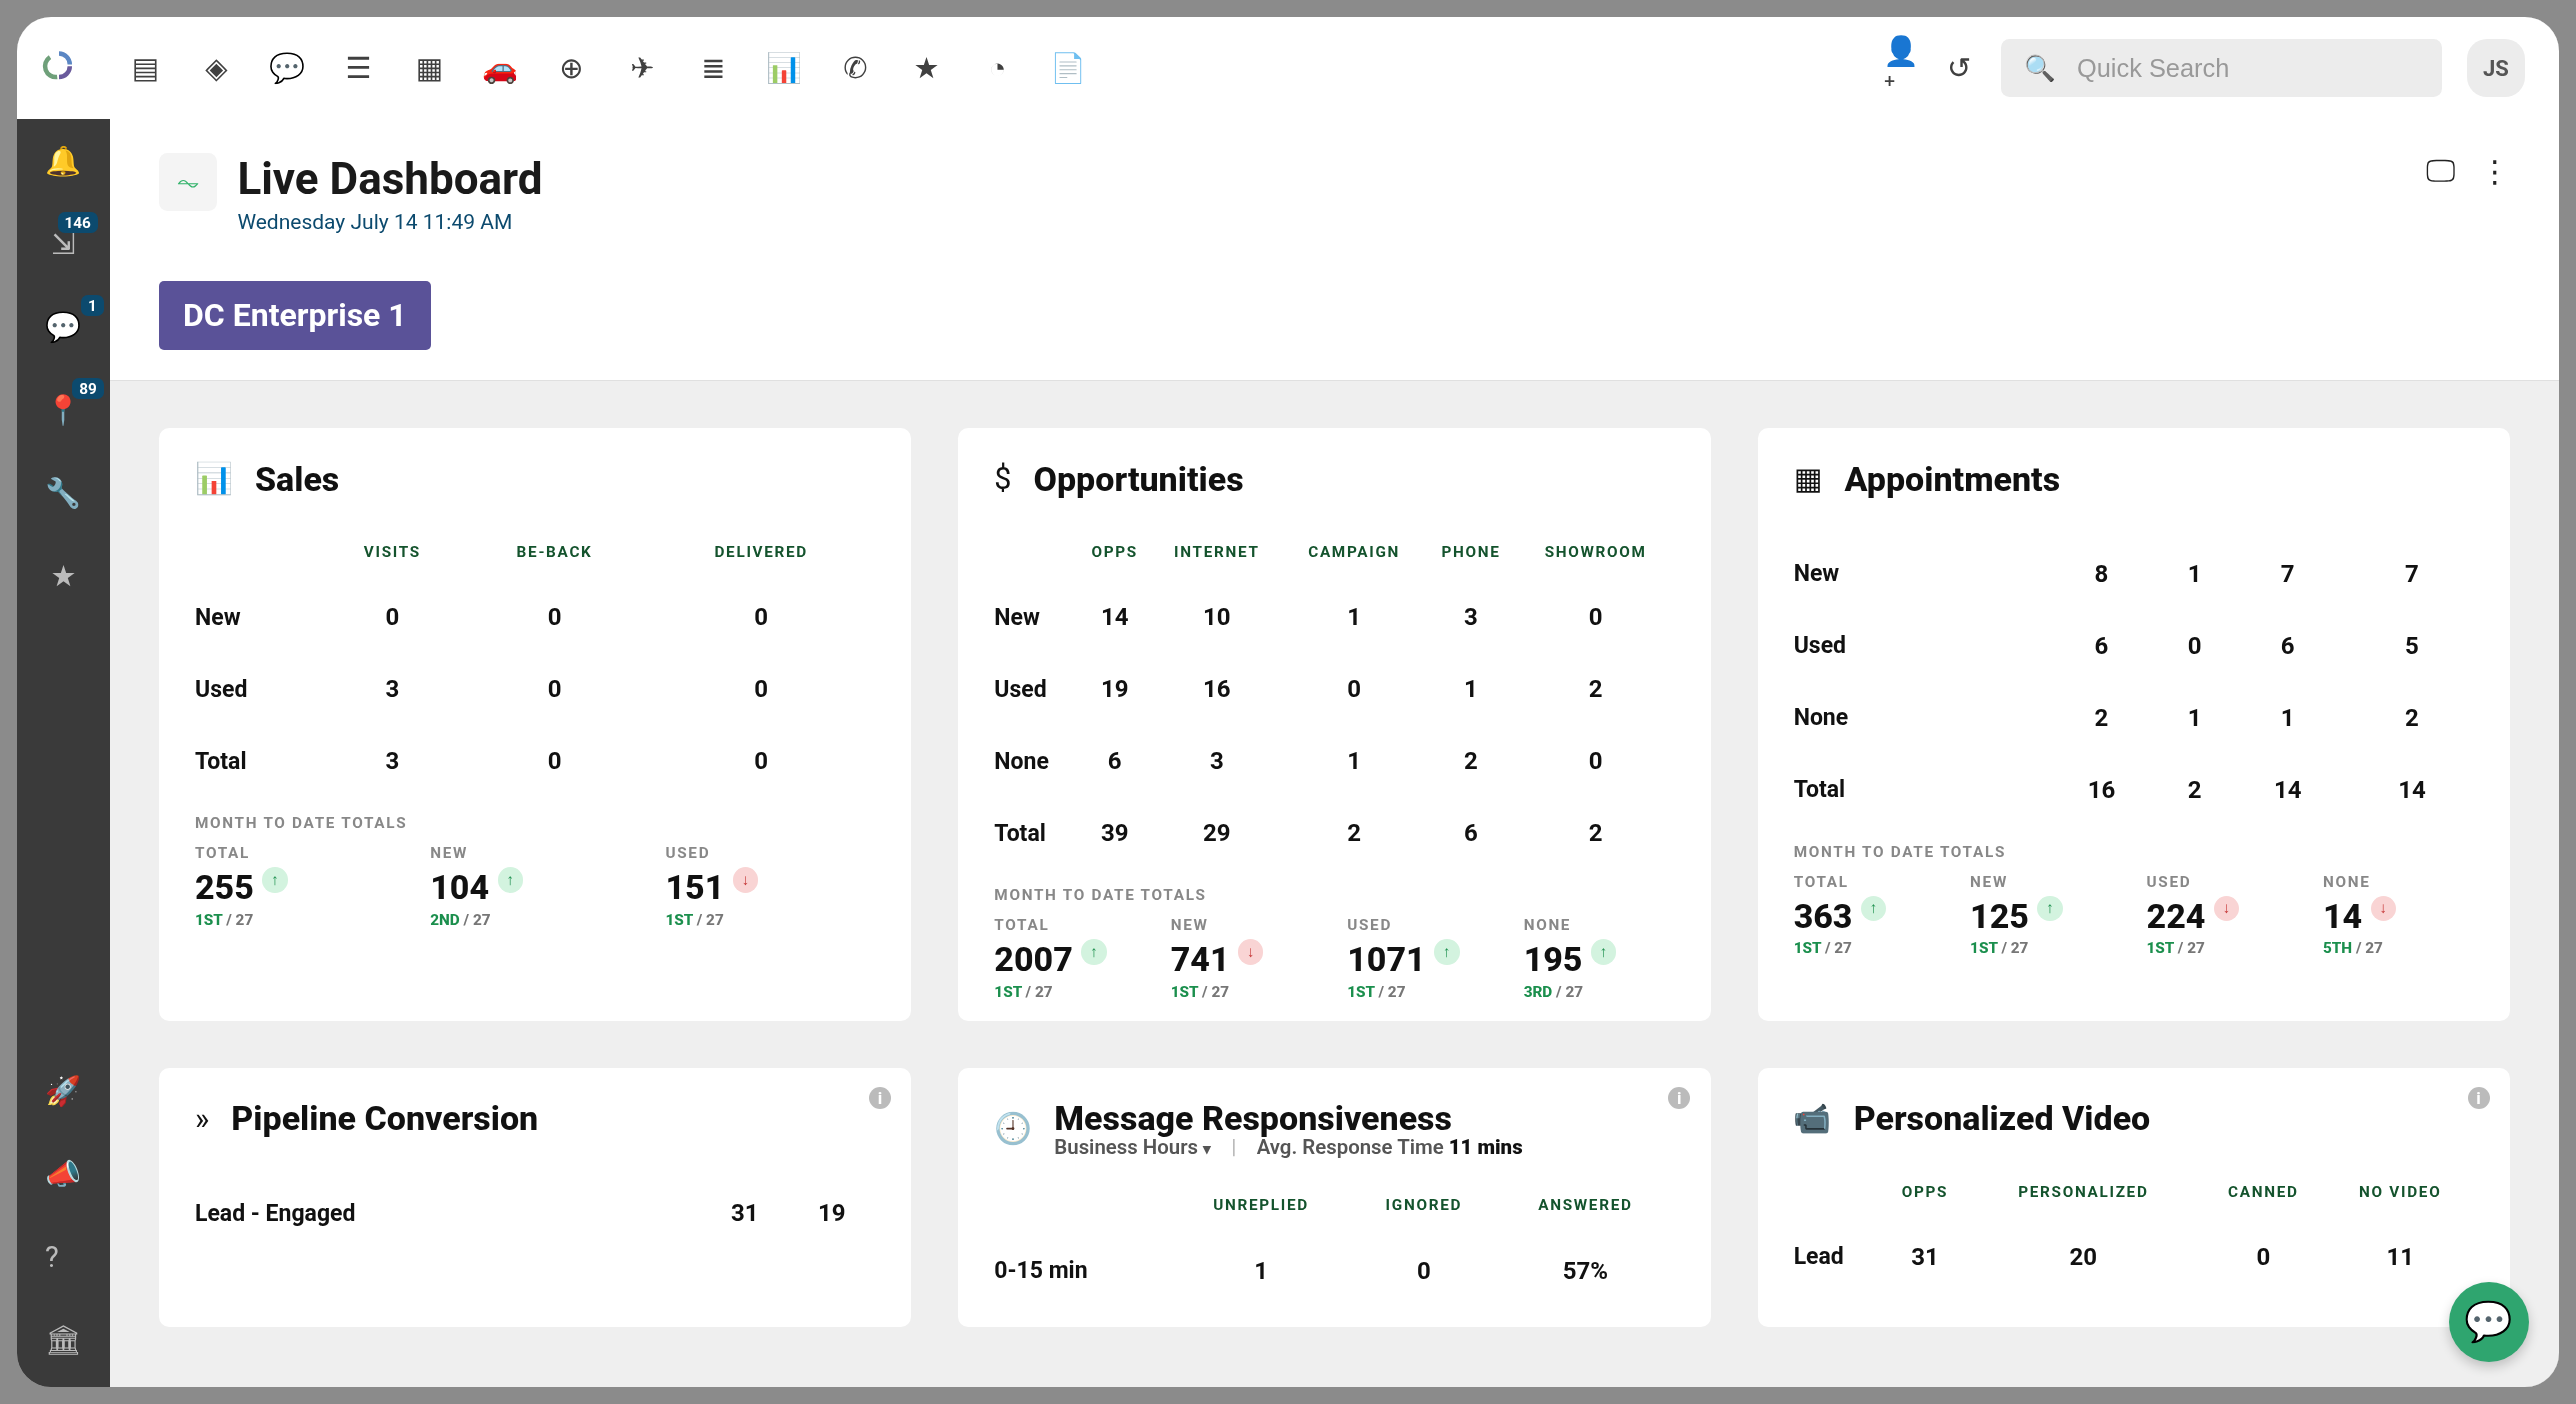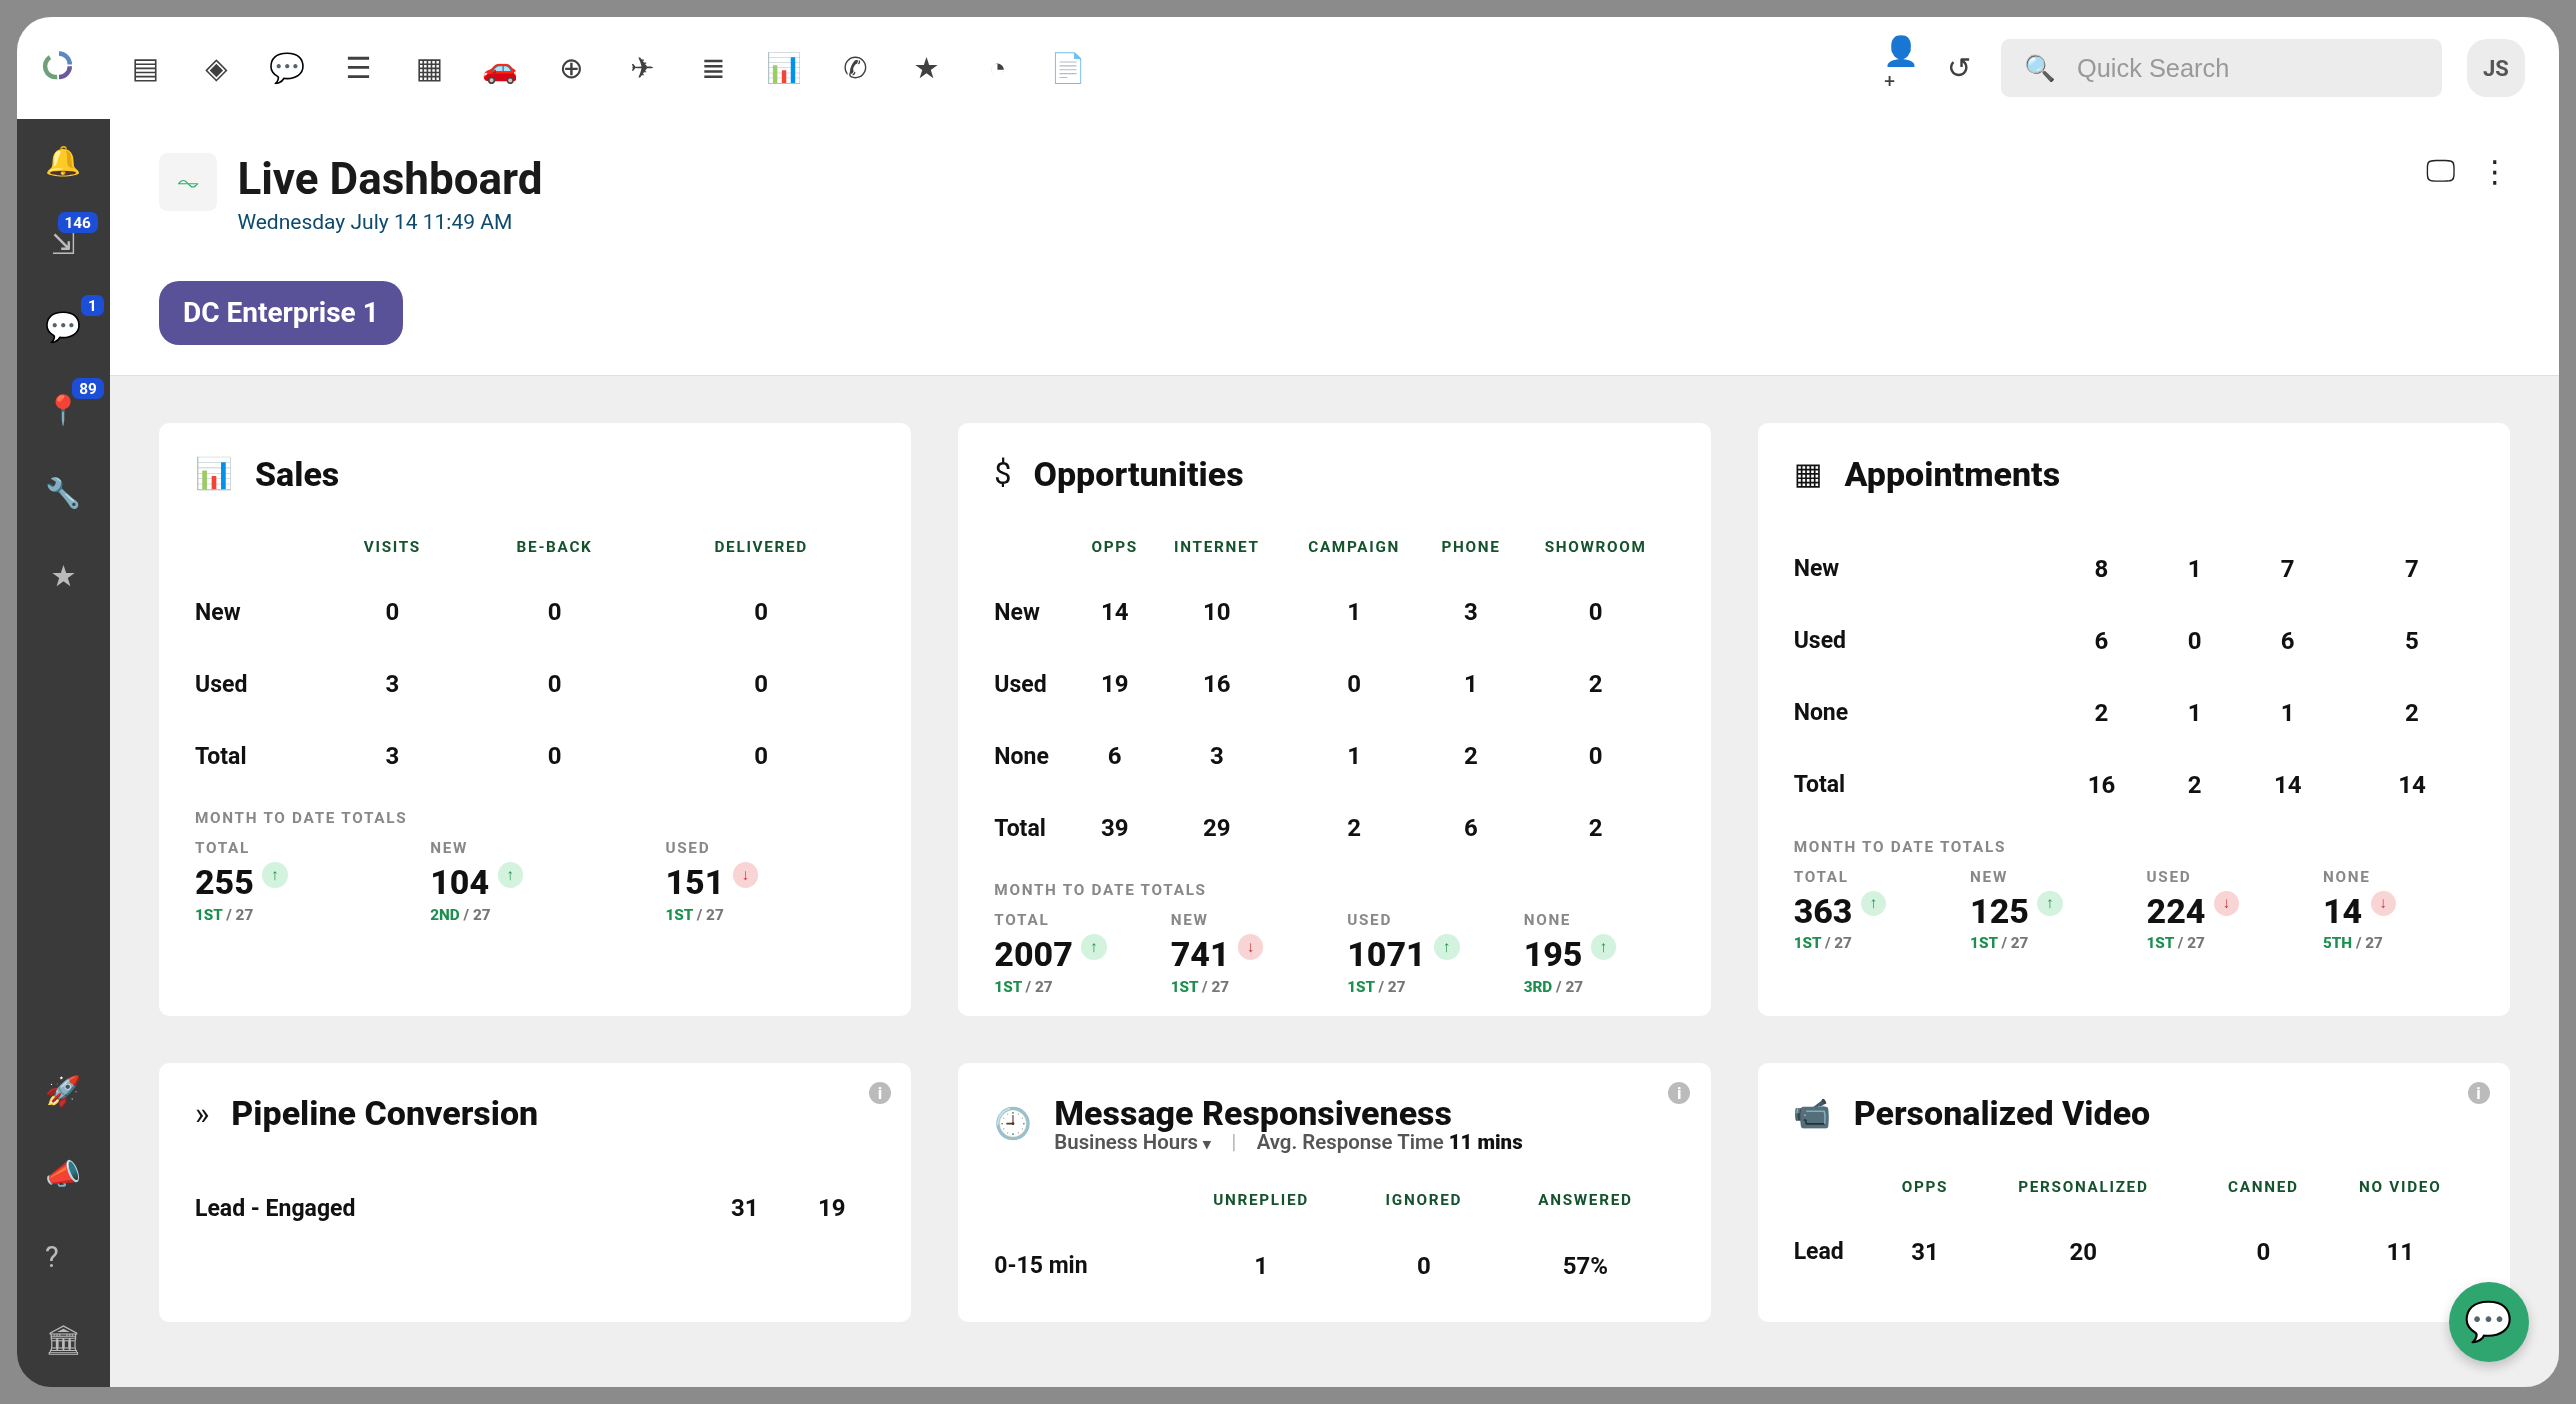--- a/index.html
+++ b/index.html
@@ -12,31 +12,31 @@
 .top-icons{display:flex;gap:39px;margin-left:24px}
 .top-ico{color:#404040;font-size:29px;display:flex;align-items:center;justify-content:center;cursor:pointer;width:32px;height:32px}
 .top-right{margin-left:auto;display:flex;align-items:center;gap:25.4px}
 .search-wrap{background:#ececec;border-radius:8.5px;height:58px;display:flex;align-items:center;padding:0 24px;gap:18.7px;width:441px}
 .search-ico{color:#777;font-size:25.4px}
 .search-input{background:transparent;border:none;outline:none;font-size:25.4px;color:#555;width:100%}
 .search-input::placeholder{color:#999}
 .user-chip{background:#ececec;border-radius:20px;height:58px;width:58px;display:flex;align-items:center;justify-content:center;font-weight:700;color:#555;font-size:22px}
 .sidebar{position:absolute;top:102px;bottom:0;left:0;width:93px;background:#3a3a3a;display:flex;flex-direction:column;align-items:center;padding-top:25.4px;gap:49px;z-index:2}
 .sb-ico{color:#bbb;font-size:29px;position:relative;cursor:pointer}
-.badge{position:absolute;top:-15.3px;right:-22px;background:#1d4ed8;color:#fff;font-size:15.3px;padding:1.7px 6.8px;border-radius:6.8px;font-weight:700}
+.badge{position:absolute;top:-15.3px;right:-22px;background:#0c4a6e;color:#fff;font-size:15.3px;padding:1.7px 6.8px;border-radius:6.8px;font-weight:700}
 .sb-btm{margin-top:auto;display:flex;flex-direction:column;gap:49px;padding-bottom:30.5px}
 .content{position:absolute;top:102px;left:93px;right:0;bottom:0;overflow:hidden;background:#efefef}
 .page-header{background:#fff;padding:34px 49px 47px 49px;display:flex;align-items:flex-start}
 .ph-icon{width:58px;height:58px;background:#f4f4f4;border-radius:8.5px;display:flex;align-items:center;justify-content:center;margin-right:20.4px;color:#33b36b;font-size:29px}
 .ph-titles h1{margin:0;font-size:44px;font-weight:700;color:#1a1a1a}
 .ph-titles .sub{margin-top:5.1px;color:#0c4a6e;font-size:21px;font-weight:400}
 .ph-actions{margin-left:auto;display:flex;gap:24px;align-items:center}
 .ph-actions .aico{font-size:30.5px;color:#222;cursor:pointer}
 .tabs-row{padding:0 49px 30.5px 49px;background:#fff;border-bottom:0.8px solid #e0e0e0}
-.tag{display:inline-block;background:#5a5298;color:#fff;font-weight:700;padding:15.3px 24px;border-radius:20px;font-size:28px}
+.tag{display:inline-block;background:#5a5298;color:#fff;font-weight:700;padding:15.3px 24px;border-radius:5px;font-size:32px}
 .grid{padding:47px 49px 0 49px;display:grid;grid-template-columns:1fr 1fr 1fr;gap:47px}
 .card{background:#fff;border-radius:10.2px;padding:30.5px 36px 20.4px 36px;display:flex;flex-direction:column;min-height:0;position:relative}
 .card-hd{display:flex;align-items:center;gap:22px;margin-bottom:39px}
 .card-hd .hico{font-size:30.5px;color:#111}
 .card-hd .htxt{font-size:34px;font-weight:800;color:#111}
 .card-sub{font-size:20.4px;color:#555;margin-top:-3.4px;font-weight:600}
 .card-sub b{color:#111}
 .info-dot{position:absolute;top:18.7px;right:20.4px;width:22px;height:22px;border-radius:50%;background:#bbb;color:#fff;font-size:17px;display:flex;align-items:center;justify-content:center;font-weight:700}
 .tbl{width:100%;border-collapse:collapse}
 .tbl th{color:#14532d;font-size:15.3px;font-weight:700;letter-spacing:1.7px;text-align:center;padding:5.1px 0 20.4px 0;text-transform:uppercase}

